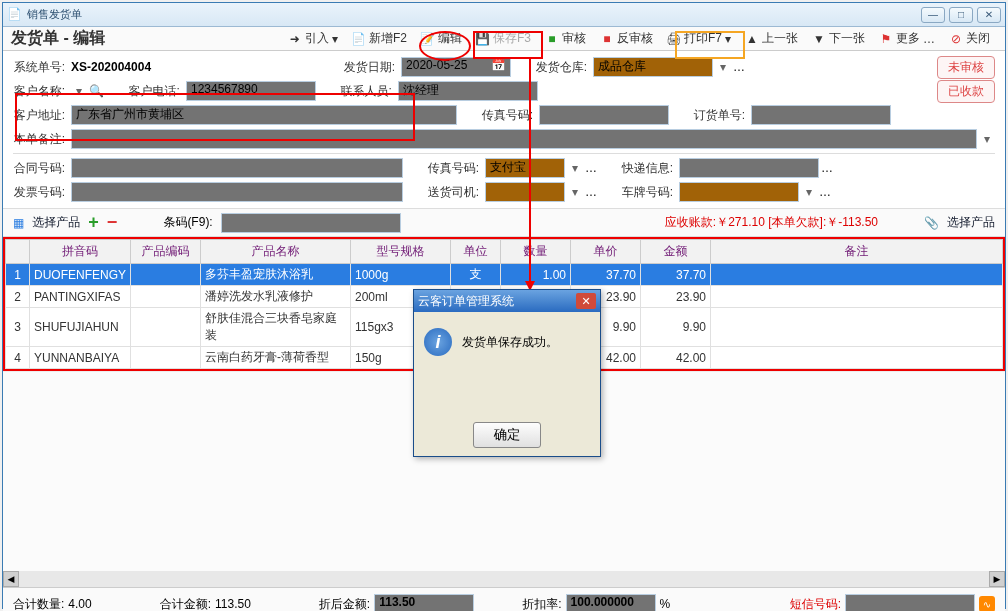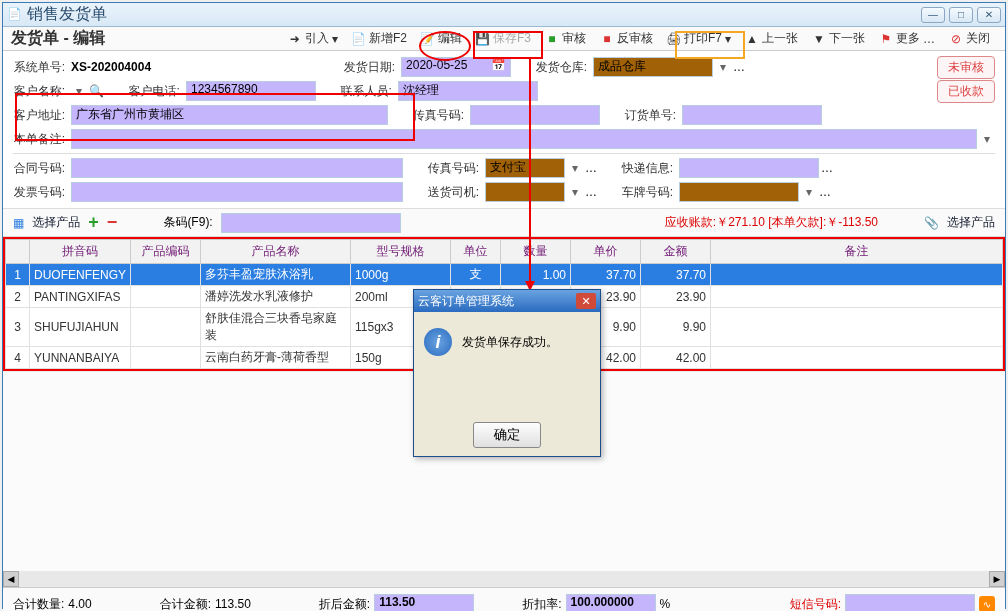--- a/index.html
+++ b/index.html
@@ -1,34 +1,34 @@
 <!DOCTYPE html>
 <html><head>
 <meta charset="utf-8">
 <style>
 * { box-sizing: border-box; margin: 0; padding: 0; }
 body { font-family: "Microsoft YaHei", Arial, sans-serif; font-size: 12px; background: #f0f0f0; width: 1008px; height: 611px; overflow: hidden; position: relative; }
 .window { width: 1004px; height: 607px; border: 1px solid #3a7bb3; background: #fff; position: relative; margin: 2px; }
 .titlebar { height: 24px; background: linear-gradient(#eaf3fb, #d8e8f5); display: flex; align-items: center; padding: 0 4px; border-bottom: 1px solid #9cb9d3; }
 .titlebar .icon { width: 16px; height: 16px; margin-right: 4px; color: #3a7bb3; }
-.titlebar .title { flex: 1; color: #2a4d6e; font-size: 16px; }
+.titlebar .title { flex: 1; color: #2a4d6e; font-size: 11px; }
 .titlebar .winbtns { display: flex; gap: 4px; }
 .titlebar .winbtn { width: 24px; height: 16px; border: 1px solid #8aa8c3; background: linear-gradient(#f5fafd, #d8e8f5); border-radius: 3px; display: flex; align-items: center; justify-content: center; font-size: 10px; color: #3a5a7a; cursor: pointer; }
 .toolbar { height: 24px; display: flex; align-items: center; padding: 2px 8px; border-bottom: 1px solid #ccc; background: #fafafa; }
 .pagetitle { font-size: 16px; font-weight: bold; color: #333; flex: 1; }
 .tbtn { display: flex; align-items: center; gap: 3px; padding: 3px 6px; margin: 0 1px; cursor: pointer; color: #333; border-radius: 2px; }
 .tbtn .ic { width: 14px; height: 14px; display: inline-flex; align-items: center; justify-content: center; }
 .tbtn.disabled { color: #aaa; }
 .circle-red { position: absolute; border: 2px solid #e00; border-radius: 50%; pointer-events: none; z-index: 40; }
 .rect-red { position: absolute; border: 2px solid #e00; pointer-events: none; z-index: 40; }
 .rect-orange { position: absolute; border: 2px solid #f5a623; pointer-events: none; z-index: 40; }
 .form-area { padding: 4px 10px; }
 .form-row { display: flex; align-items: center; height: 24px; gap: 2px; }
 .label { width: 56px; text-align: right; padding-right: 4px; color: #333; }
-.input { border: 1px solid #b8cde0; height: 20px; padding: 0 4px; background: #c4b5fd; }
+.input { border: 1px solid #b8cde0; height: 20px; padding: 0 4px; background: #737373; }
 .input.green { background: #a16207; }
 .val { display: inline-block; }
 .sep { height: 1px; background: #ddd; margin: 2px 0; }
 .bar2 { display: flex; align-items: center; padding: 3px 10px; gap: 8px; border-top: 1px solid #ddd; border-bottom: 1px solid #ddd; background: #fafafa; }
 .link-blue { color: #0f172a; cursor: pointer; }
 .icon-plus { color: #2a9d2a; font-size: 18px; font-weight: bold; cursor: pointer; }
 .icon-minus { color: #d33; font-size: 18px; font-weight: bold; cursor: pointer; }
 .ar-text { color: #d00; }
 .grid { border: 2px solid #e00; }
 .grid table { width: 100%; border-collapse: collapse; }
@@ -141,21 +141,21 @@
       <span class="label">客户电话:</span>
       <span class="input" style="width:130px"><span>1234567890</span></span>
       <span style="width:20px"></span>
       <span class="label">联系人员:</span>
       <span class="input" style="width:140px"><span>沈经理</span></span>
       <span style="flex:1"></span>
       <span class="status-pill">已收款</span>
     </div>
     <div class="form-row">
       <span class="label">客户地址:</span>
-      <span class="input" style="width:317px"><span>广东省广州市黄埔区</span></span>
+      <span class="input" style="width:386px"><span>广东省广州市黄埔区</span></span>
       <span style="width:20px"></span>
       <span class="label">传真号码:</span>
       <span class="input" style="width:130px"></span>
       <span style="width:20px"></span>
       <span class="label">订货单号:</span>
       <span class="input" style="width:140px"></span>
     </div>
     <div class="form-row">
       <span class="label">本单备注:</span>
       <span class="input" style="flex:1"></span>

